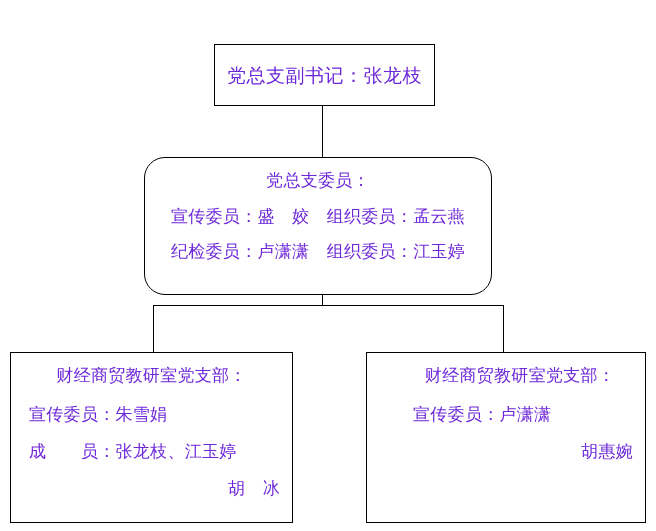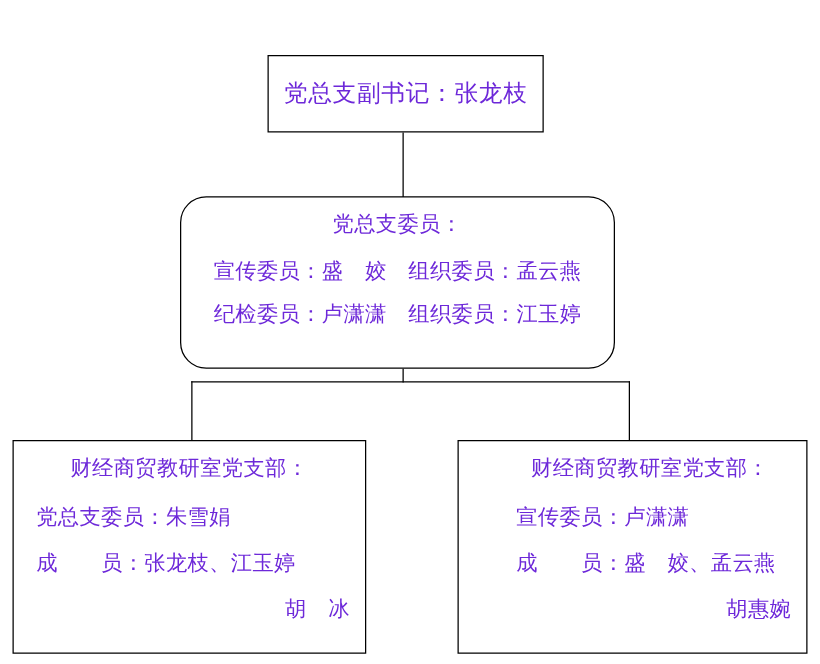--- a/index.html
+++ b/index.html
@@ -145,25 +145,24 @@
     <div class="line line-row">纪检委员：卢潇潇　组织委员：江玉婷</div>
   </div>
 
   <div class="conn conn-v" id="conn-committee-stub"></div>
   <div class="conn conn-h" id="conn-branch-bus"></div>
   <div class="conn conn-v" id="conn-drop-left"></div>
   <div class="conn conn-v" id="conn-drop-right"></div>
 
   <div class="node branch" id="node-branch-logistics">
     <div class="line line-title">财经商贸教研室党支部：</div>
-    <div class="line line-body">党总支委员：朱雪娟</div>
+    <div class="line line-body">宣传委员：朱雪娟</div>
     <div class="line line-body">成　　员：张龙枝、江玉婷</div>
     <div class="line line-cont">胡　冰</div>
   </div>
 
   <div class="node branch" id="node-branch-commerce">
     <div class="line line-title">财经商贸教研室党支部：</div>
     <div class="line line-body">宣传委员：卢潇潇</div>
-    <div class="line line-body">成　　员：盛　姣、孟云燕</div>
     <div class="line line-cont">胡惠婉</div>
   </div>
 
 </div>
 
 </body></html>

